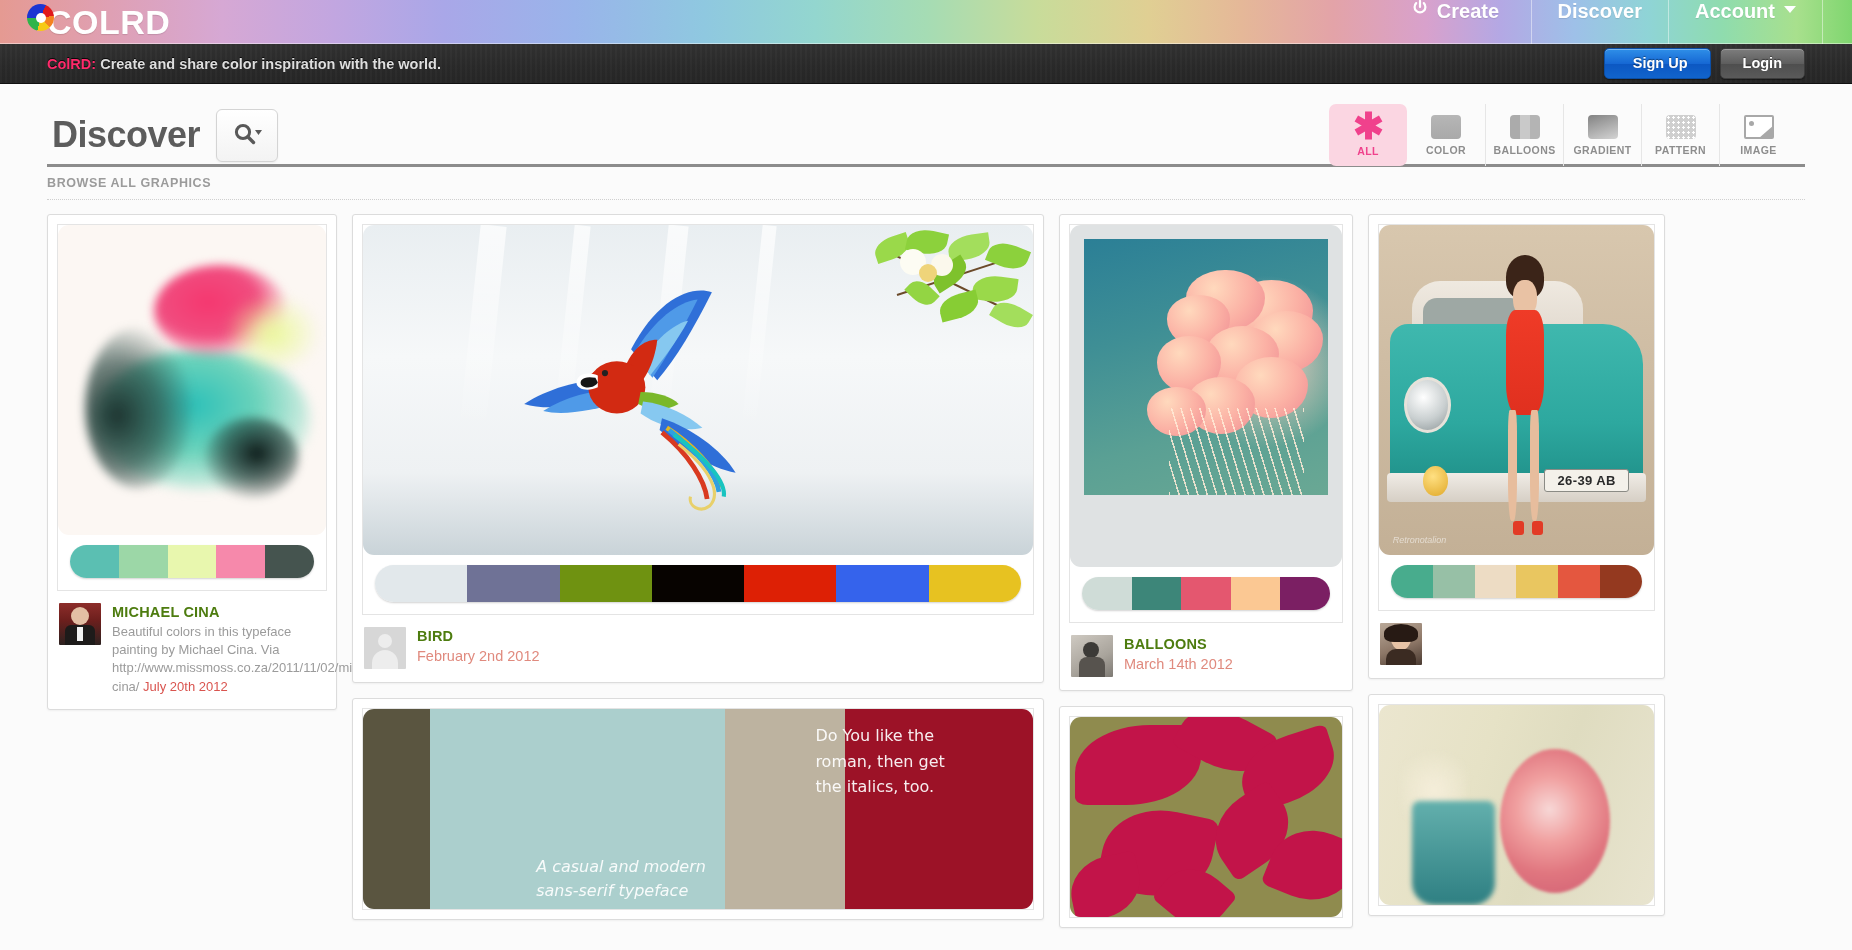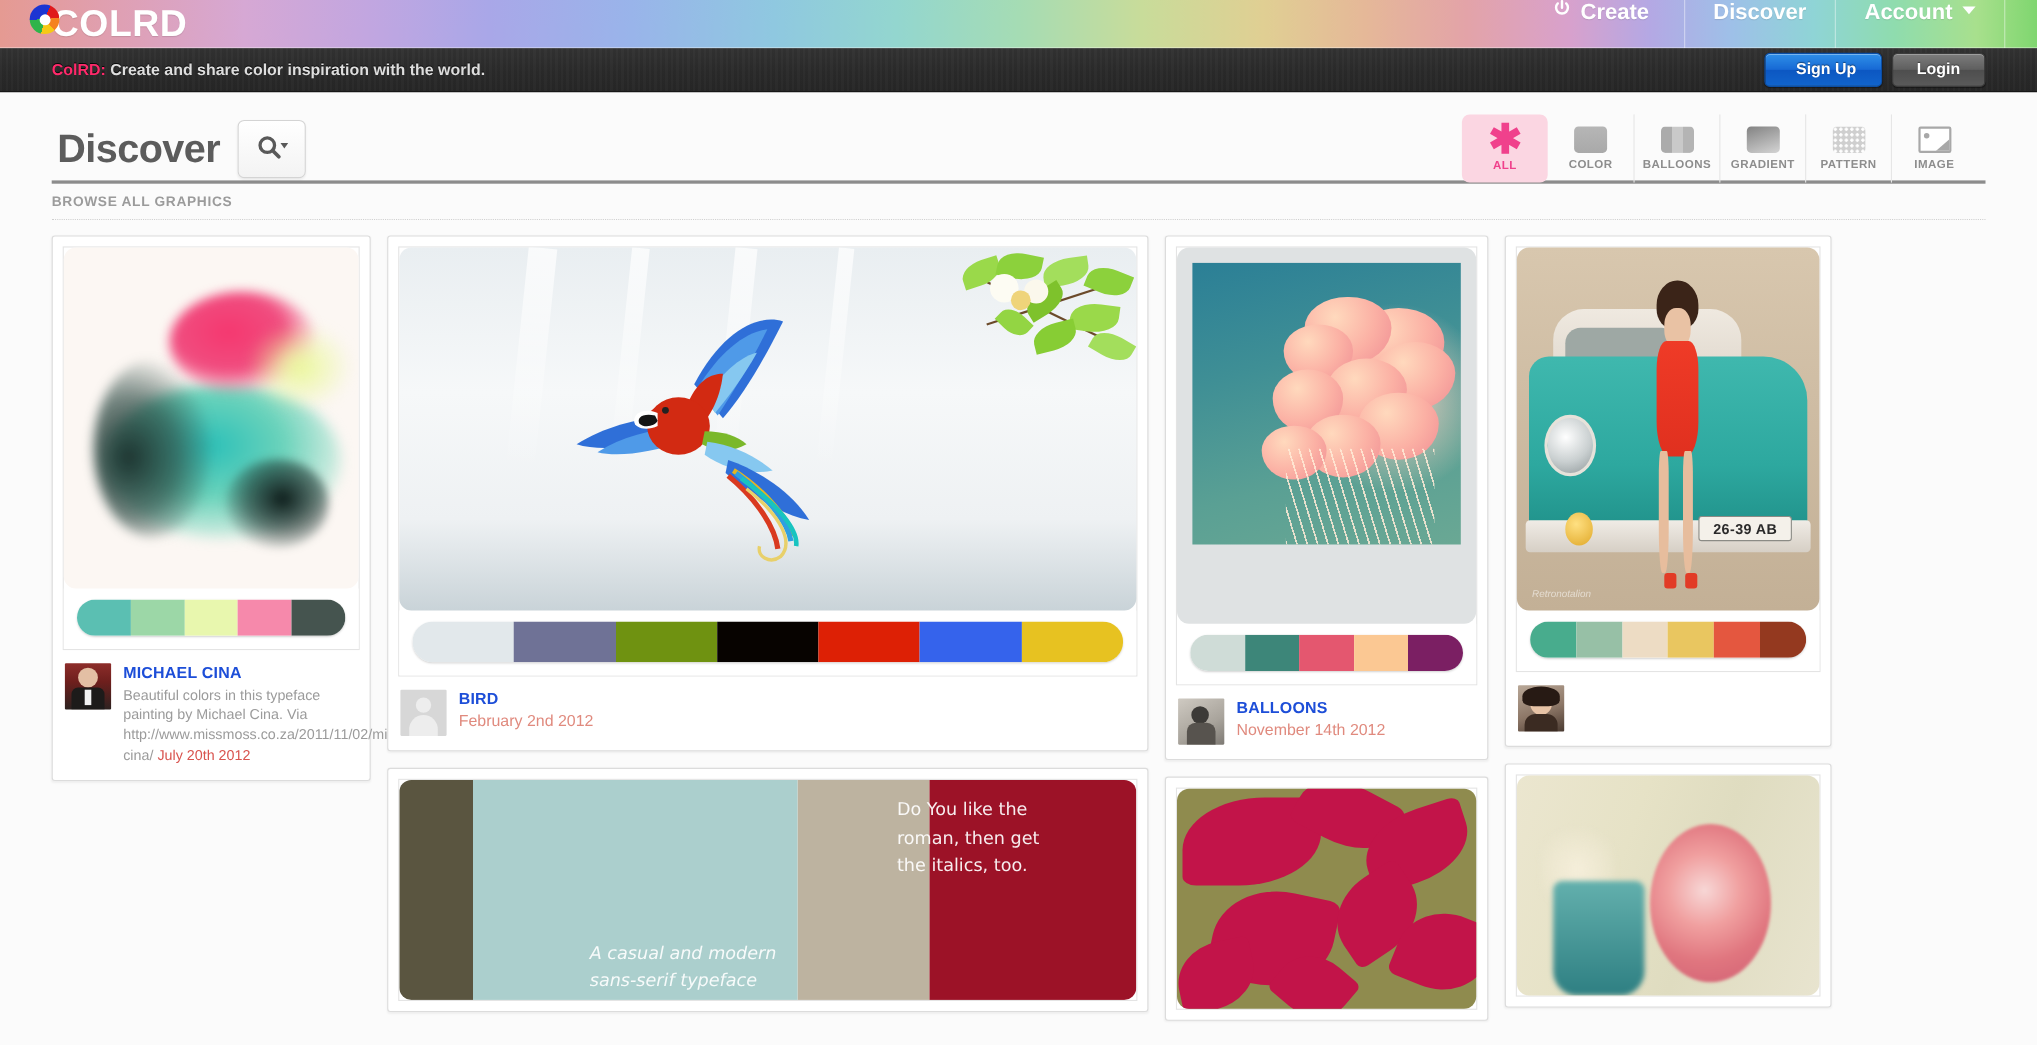--- a/index.html
+++ b/index.html
@@ -301,21 +301,21 @@
     width: 14px; height: 14px; margin-left: -7px; border-radius: 50%;
     background: #ededed;
   }
   .avatar-generic::after {
     content: ""; position: absolute; left: 50%; top: 23px;
     width: 26px; height: 20px; margin-left: -13px;
     border-radius: 13px 13px 0 0; background: #ededed;
   }
   .meta-body { min-width: 0; flex: 1; }
   .meta-title {
-    font-size: 14.5px; font-weight: bold; color: #1d4ed8;
+    font-size: 14.5px; font-weight: bold; color: #4d7c0f;
     letter-spacing: 0.2px; line-height: 1.35;
   }
   .meta-desc {
     font-size: 13px; color: #9b9b9b; line-height: 1.42;
     white-space: nowrap;
   }
   .meta-desc .datel { color: #d9544f; }
   .meta-date { font-size: 14.5px; color: #e08a7e; line-height: 1.35; }
 
   
@@ -709,21 +709,21 @@
             </div>
           </div>
         </div>
         <div class="meta">
           <div class="avatar" style="background:linear-gradient(150deg,#cfcac2 0%,#a9a49c 60%,#7e7a74 100%);">
             <span style="position:absolute;left:12px;top:7px;width:16px;height:16px;border-radius:50%;background:#3c3a37;"></span>
             <span style="position:absolute;left:8px;top:22px;width:26px;height:20px;background:#57534e;border-radius:8px 8px 0 0;"></span>
           </div>
           <div class="meta-body">
             <div class="meta-title">BALLOONS</div>
-            <div class="meta-date">November 14th 2012</div>
+            <div class="meta-date">March 14th 2012</div>
           </div>
         </div>
       </div>
 
       <div class="card">
         <div class="card-inner">
           <div class="thumb art-damask">
             <span class="sw" style="left:2%;top:4%;width:46%;height:40%;"></span>
             <span class="sw" style="left:40%;top:-2%;width:34%;height:28%;transform:rotate(28deg);"></span>
             <span class="sw" style="left:62%;top:10%;width:36%;height:32%;transform:rotate(-18deg);"></span>

